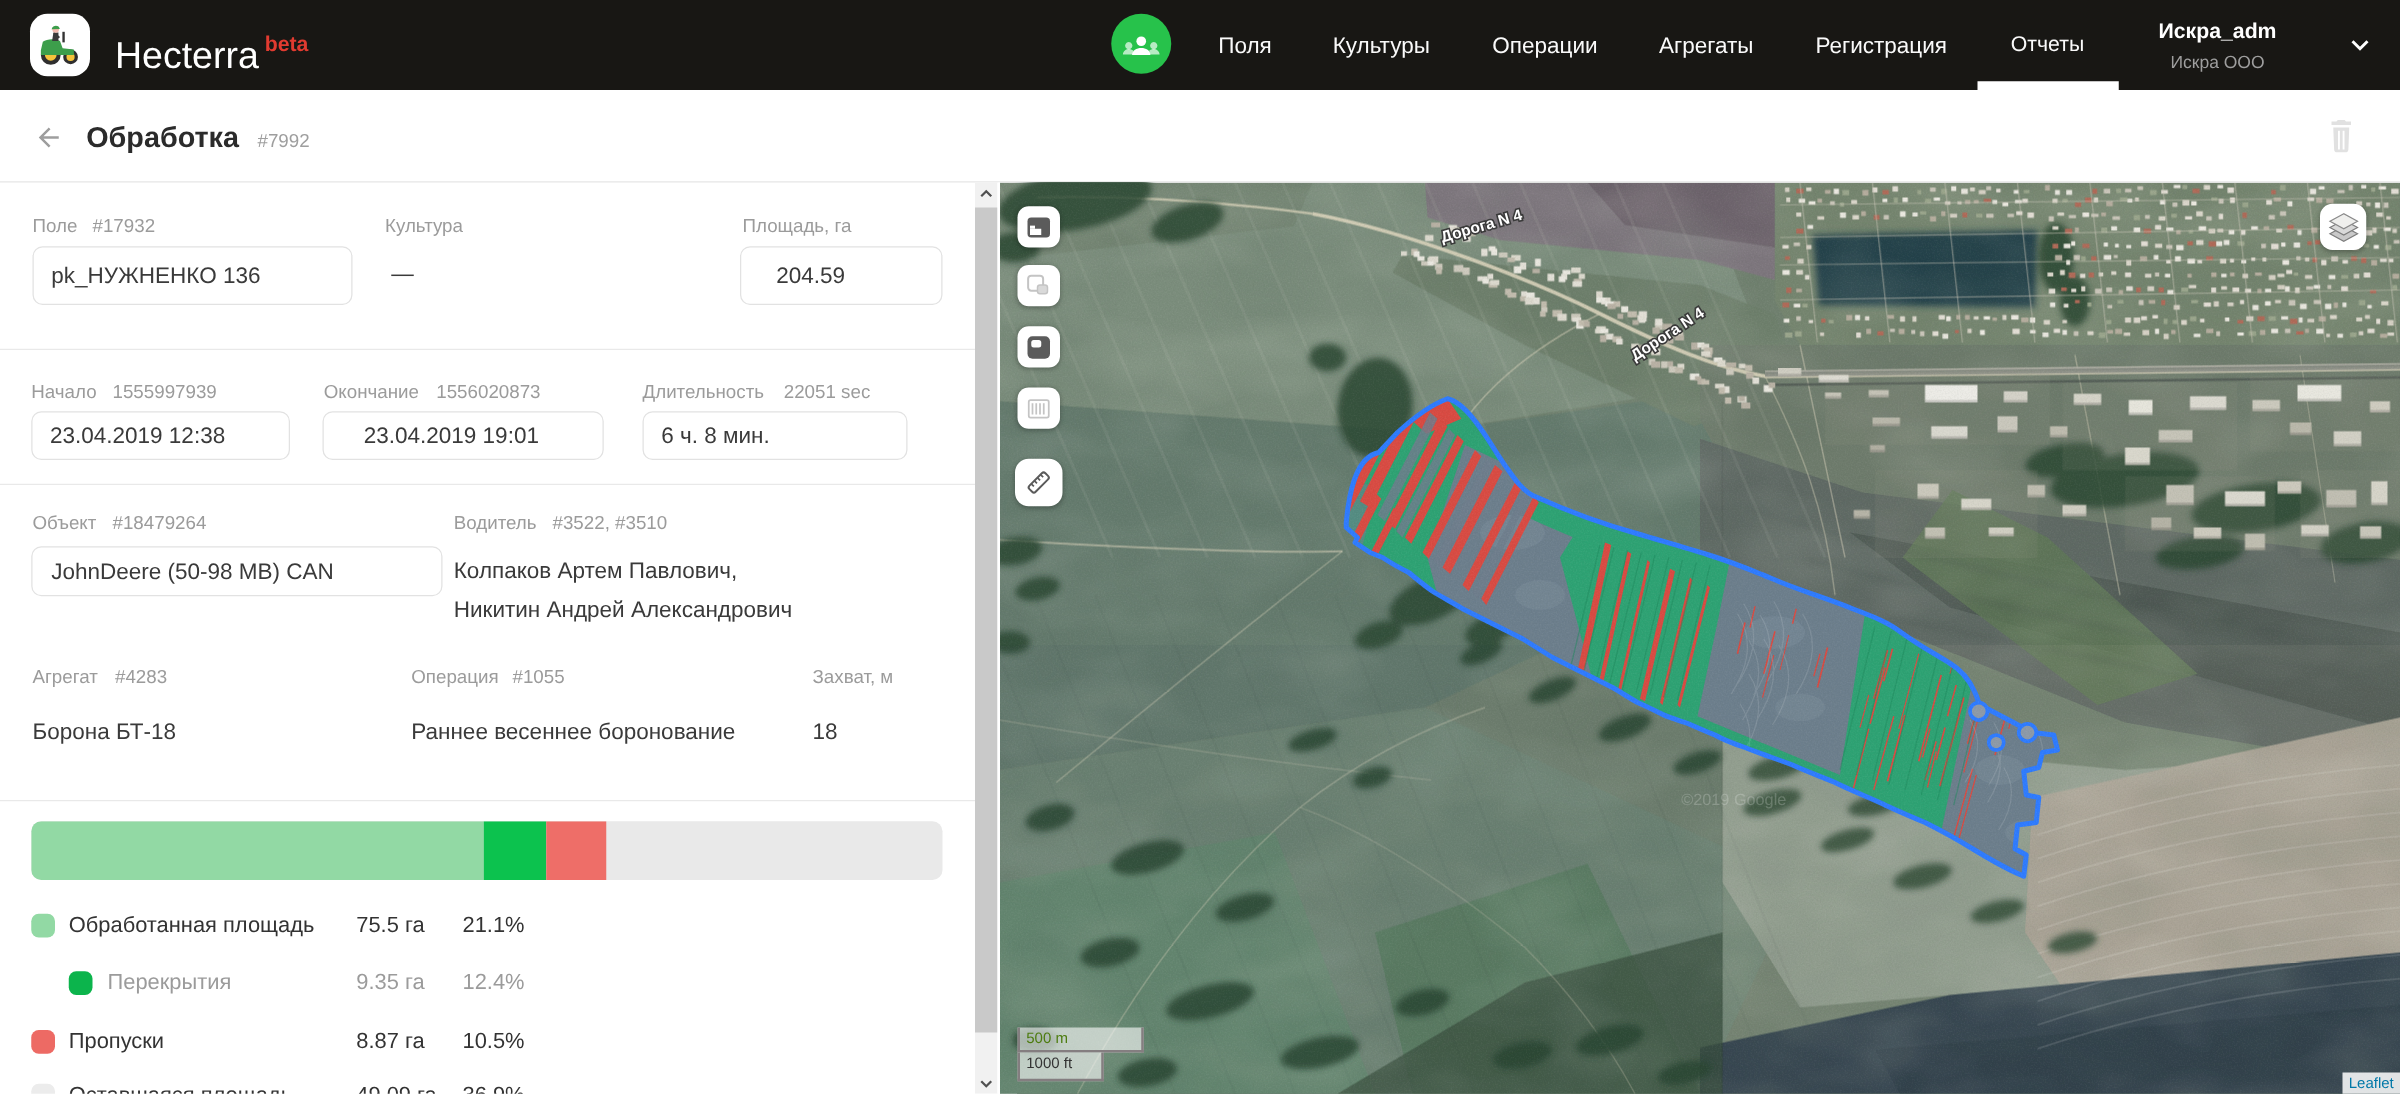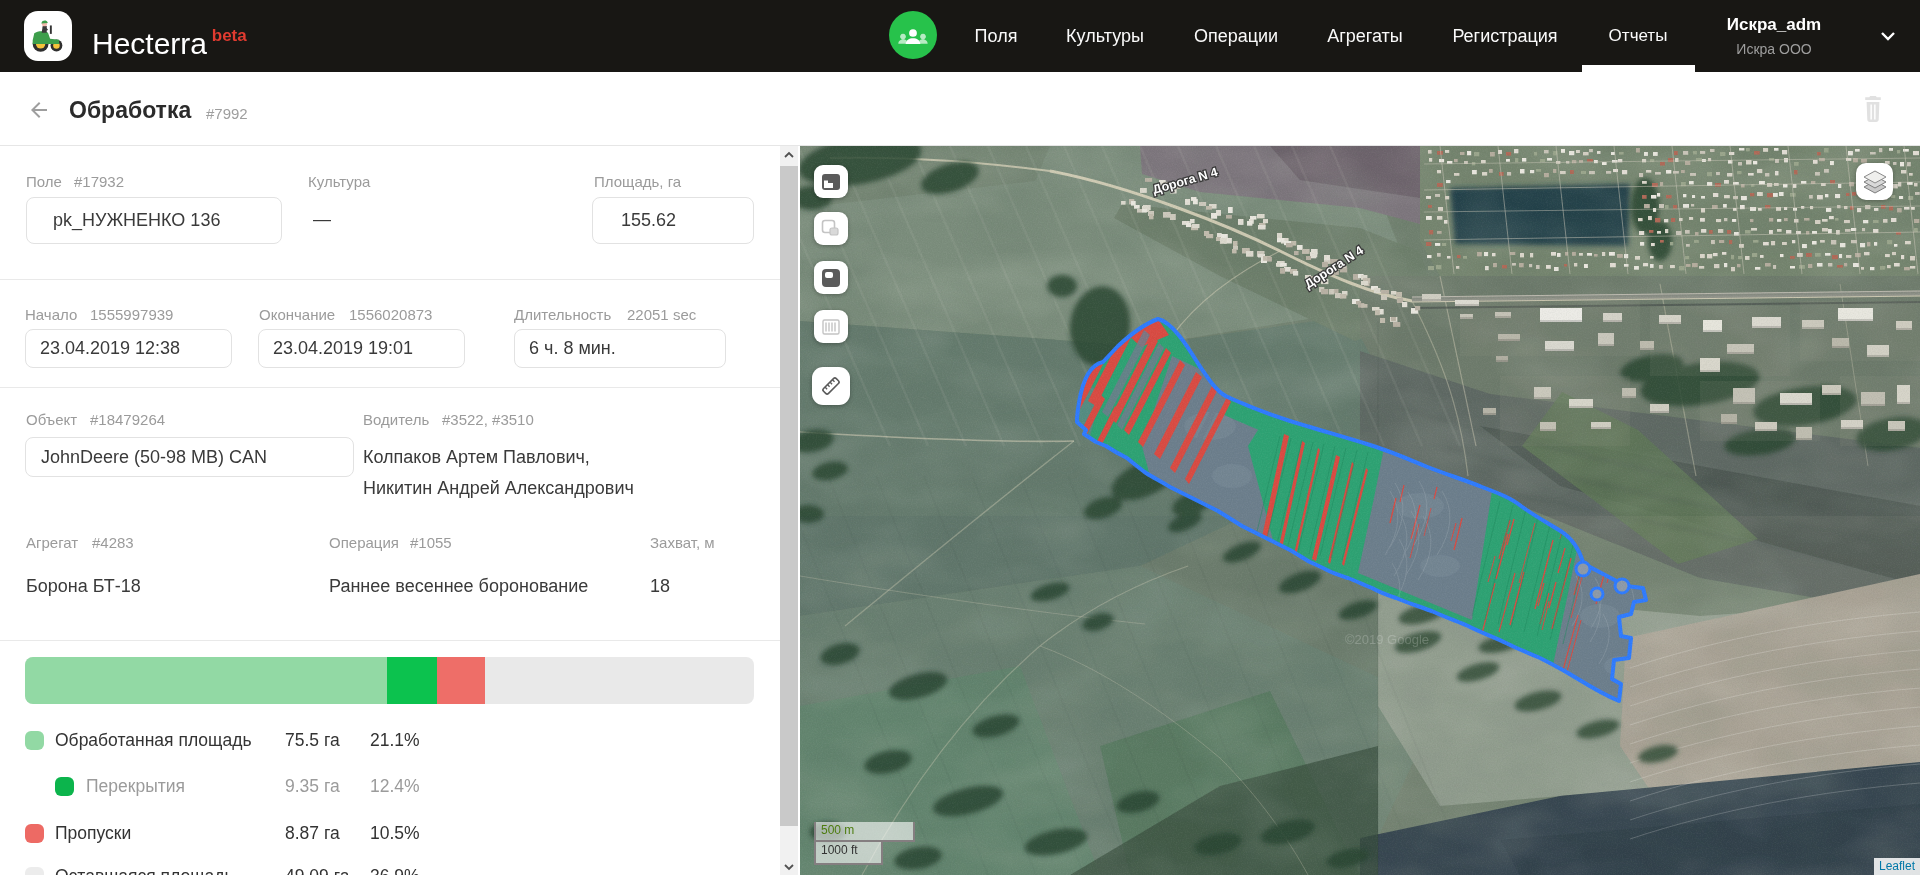--- a/index.html
+++ b/index.html
@@ -83,24 +83,24 @@
 <div class="lab" style="left:92px;top:542px">#4283</div>
 <div class="lab" style="left:329px;top:542px">Операция</div>
 <div class="lab" style="left:410px;top:542px">#1055</div>
 <div class="lab" style="left:650px;top:542px">Захват, м</div>
 <div class="val" style="left:313px;top:219px">—</div>
 <div class="val" style="left:363px;top:457px">Колпаков Артем Павлович,</div>
 <div class="val" style="left:363px;top:488px">Никитин Андрей Александрович</div>
 <div class="val" style="left:26px;top:586px">Борона БТ-18</div>
 <div class="val" style="left:329px;top:586px">Раннее весеннее боронование</div>
 <div class="val" style="left:650px;top:586px">18</div>
-<div class="ibox" style="left:26px;top:197px;width:256px;height:47px;line-height:45px;padding-left:26px">pk_НУЖНЕНКО 136</div>
-<div class="ibox" style="left:592px;top:197px;width:162px;height:47px;line-height:45px;padding-left:28px">155.62</div>
+<div class="ibox" style="left:26px;top:197px;width:256px;height:47px;line-height:45px;padding-left:14px">pk_НУЖНЕНКО 136</div>
+<div class="ibox" style="left:592px;top:197px;width:162px;height:47px;line-height:45px;padding-left:28px">204.59</div>
 <div class="ibox" style="left:25px;top:329px;width:207px;height:39px;line-height:37px;padding-left:14px">23.04.2019 12:38</div>
-<div class="ibox" style="left:258px;top:329px;width:207px;height:39px;line-height:37px;padding-left:14px">23.04.2019 19:01</div>
+<div class="ibox" style="left:258px;top:329px;width:225px;height:39px;line-height:37px;padding-left:32px">23.04.2019 19:01</div>
 <div class="ibox" style="left:514px;top:329px;width:212px;height:39px;line-height:37px;padding-left:14px">6 ч. 8 мин.</div>
 <div class="ibox" style="left:25px;top:437px;width:329px;height:40px;line-height:38px;padding-left:15px">JohnDeere (50-98 MB) CAN</div>
 <div style="position:absolute;left:25px;top:657px;width:729px;height:47px;border-radius:8px;overflow:hidden;background:#e9e9e9">
 <div style="position:absolute;left:0;top:0;width:362px;height:47px;background:#92d9a4"></div>
 <div style="position:absolute;left:362px;top:0;width:50px;height:47px;background:#0cc24e"></div>
 <div style="position:absolute;left:412px;top:0;width:48px;height:47px;background:#ee6e68"></div>
 </div>
 <div style="position:absolute;left:25px;top:731px;width:19px;height:19px;border-radius:6px;background:#92d9a4"></div>
 <div class="leg" style="left:55px;top:740px;color:#333">Обработанная площадь</div>
 <div class="leg" style="left:285px;top:740px;color:#333">75.5 га</div>

